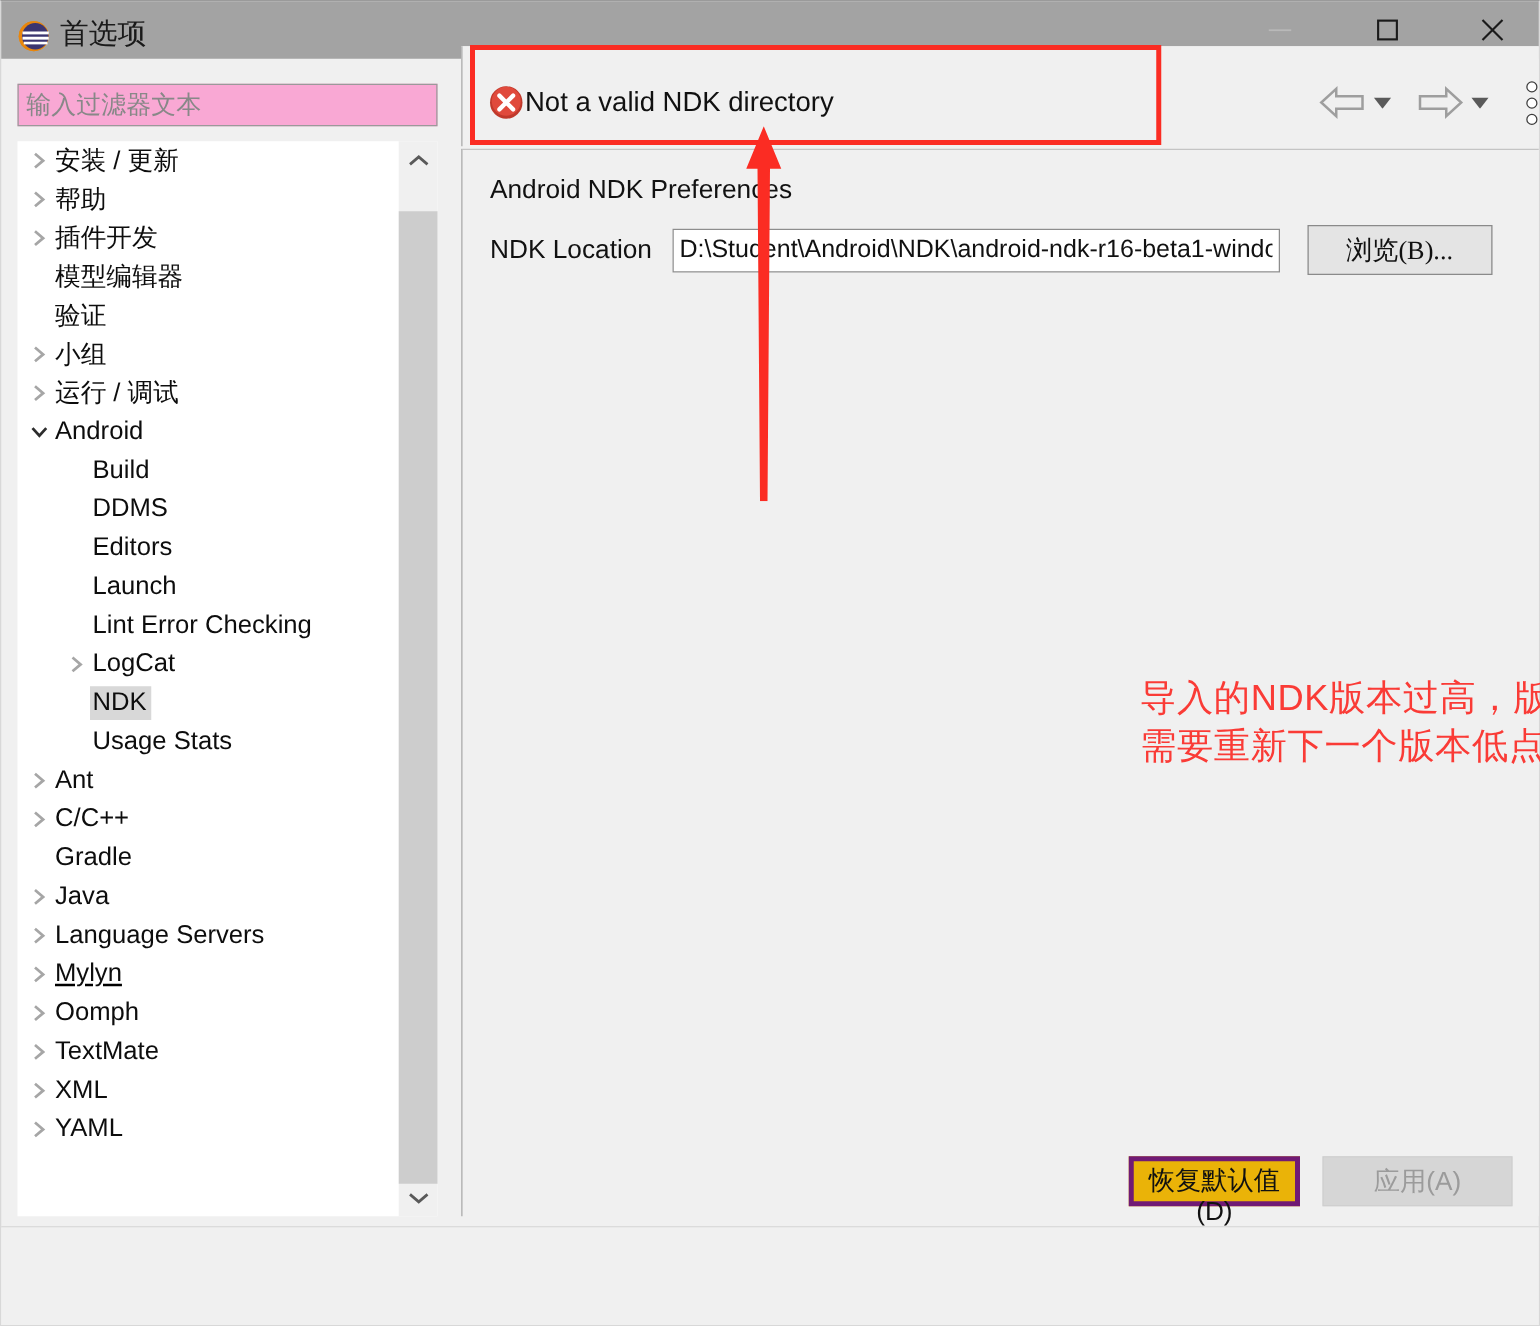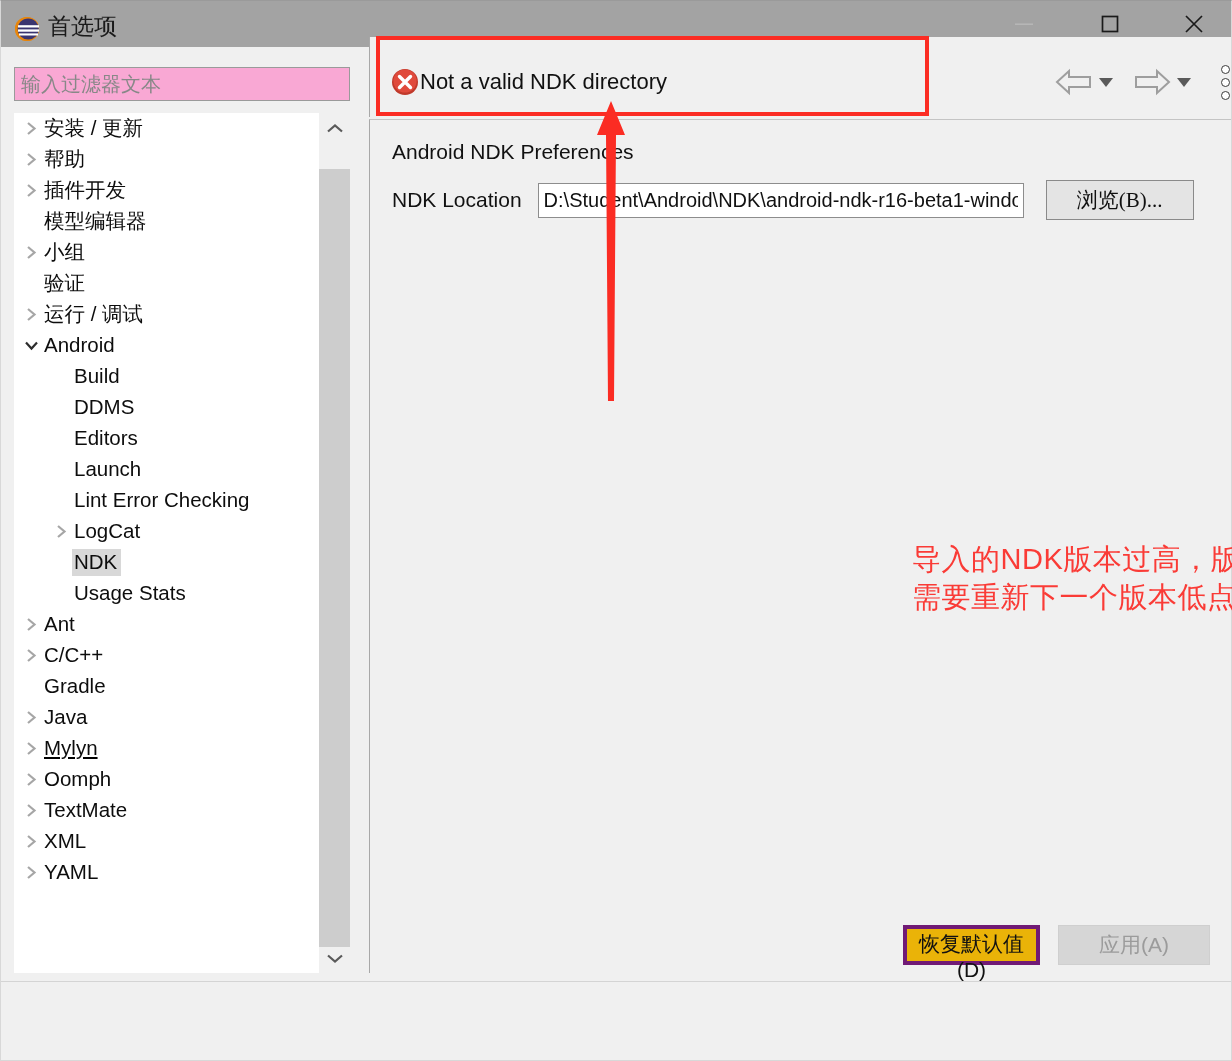--- a/index.html
+++ b/index.html
@@ -308,30 +308,30 @@
             <path d="M3 2 L9.5 7.5 L3 13" stroke="#a6a6a6" stroke-width="2.2" fill="none"></path>
           </svg>
         </span>
         <span class="tree-label">插件开发</span>
       </div>
       <div class="tree-row" style="padding-left: 6px;">
         <span class="tree-arrow"></span>
         <span class="tree-label">模型编辑器</span>
       </div>
       <div class="tree-row" style="padding-left: 6px;">
+        <span class="tree-arrow"></span>
+        <span class="tree-label">验证</span>
+      </div>
+      <div class="tree-row" style="padding-left: 6px;">
         <span class="tree-arrow">
           <svg width="13" height="15" viewBox="0 0 13 15">
             <path d="M3 2 L9.5 7.5 L3 13" stroke="#a6a6a6" stroke-width="2.2" fill="none"></path>
           </svg>
         </span>
         <span class="tree-label">小组</span>
-      </div>
-      <div class="tree-row" style="padding-left: 6px;">
-        <span class="tree-arrow"></span>
-        <span class="tree-label">验证</span>
       </div>
       <div class="tree-row" style="padding-left: 6px;">
         <span class="tree-arrow">
           <svg width="13" height="15" viewBox="0 0 13 15">
             <path d="M3 2 L9.5 7.5 L3 13" stroke="#a6a6a6" stroke-width="2.2" fill="none"></path>
           </svg>
         </span>
         <span class="tree-label">运行 / 调试</span>
       </div>
       <div class="tree-row" style="padding-left: 6px;">
@@ -398,20 +398,28 @@
         <span class="tree-arrow"></span>
         <span class="tree-label">Gradle</span>
       </div>
       <div class="tree-row" style="padding-left: 6px;">
         <span class="tree-arrow">
           <svg width="13" height="15" viewBox="0 0 13 15">
             <path d="M3 2 L9.5 7.5 L3 13" stroke="#a6a6a6" stroke-width="2.2" fill="none"></path>
           </svg>
         </span>
         <span class="tree-label">Java</span>
+      </div>
+      <div class="tree-row" style="padding-left: 6px;">
+        <span class="tree-arrow">
+          <svg width="13" height="15" viewBox="0 0 13 15">
+            <path d="M3 2 L9.5 7.5 L3 13" stroke="#a6a6a6" stroke-width="2.2" fill="none"></path>
+          </svg>
+        </span>
+        <span class="tree-label">Language Servers</span>
       </div>
       <div class="tree-row" style="padding-left: 6px; text-decoration: underline;">
         <span class="tree-arrow">
           <svg width="13" height="15" viewBox="0 0 13 15">
             <path d="M3 2 L9.5 7.5 L3 13" stroke="#a6a6a6" stroke-width="2.2" fill="none"></path>
           </svg>
         </span>
         <span class="tree-label">Mylyn</span>
       </div>
       <div class="tree-row" style="padding-left: 6px;">

